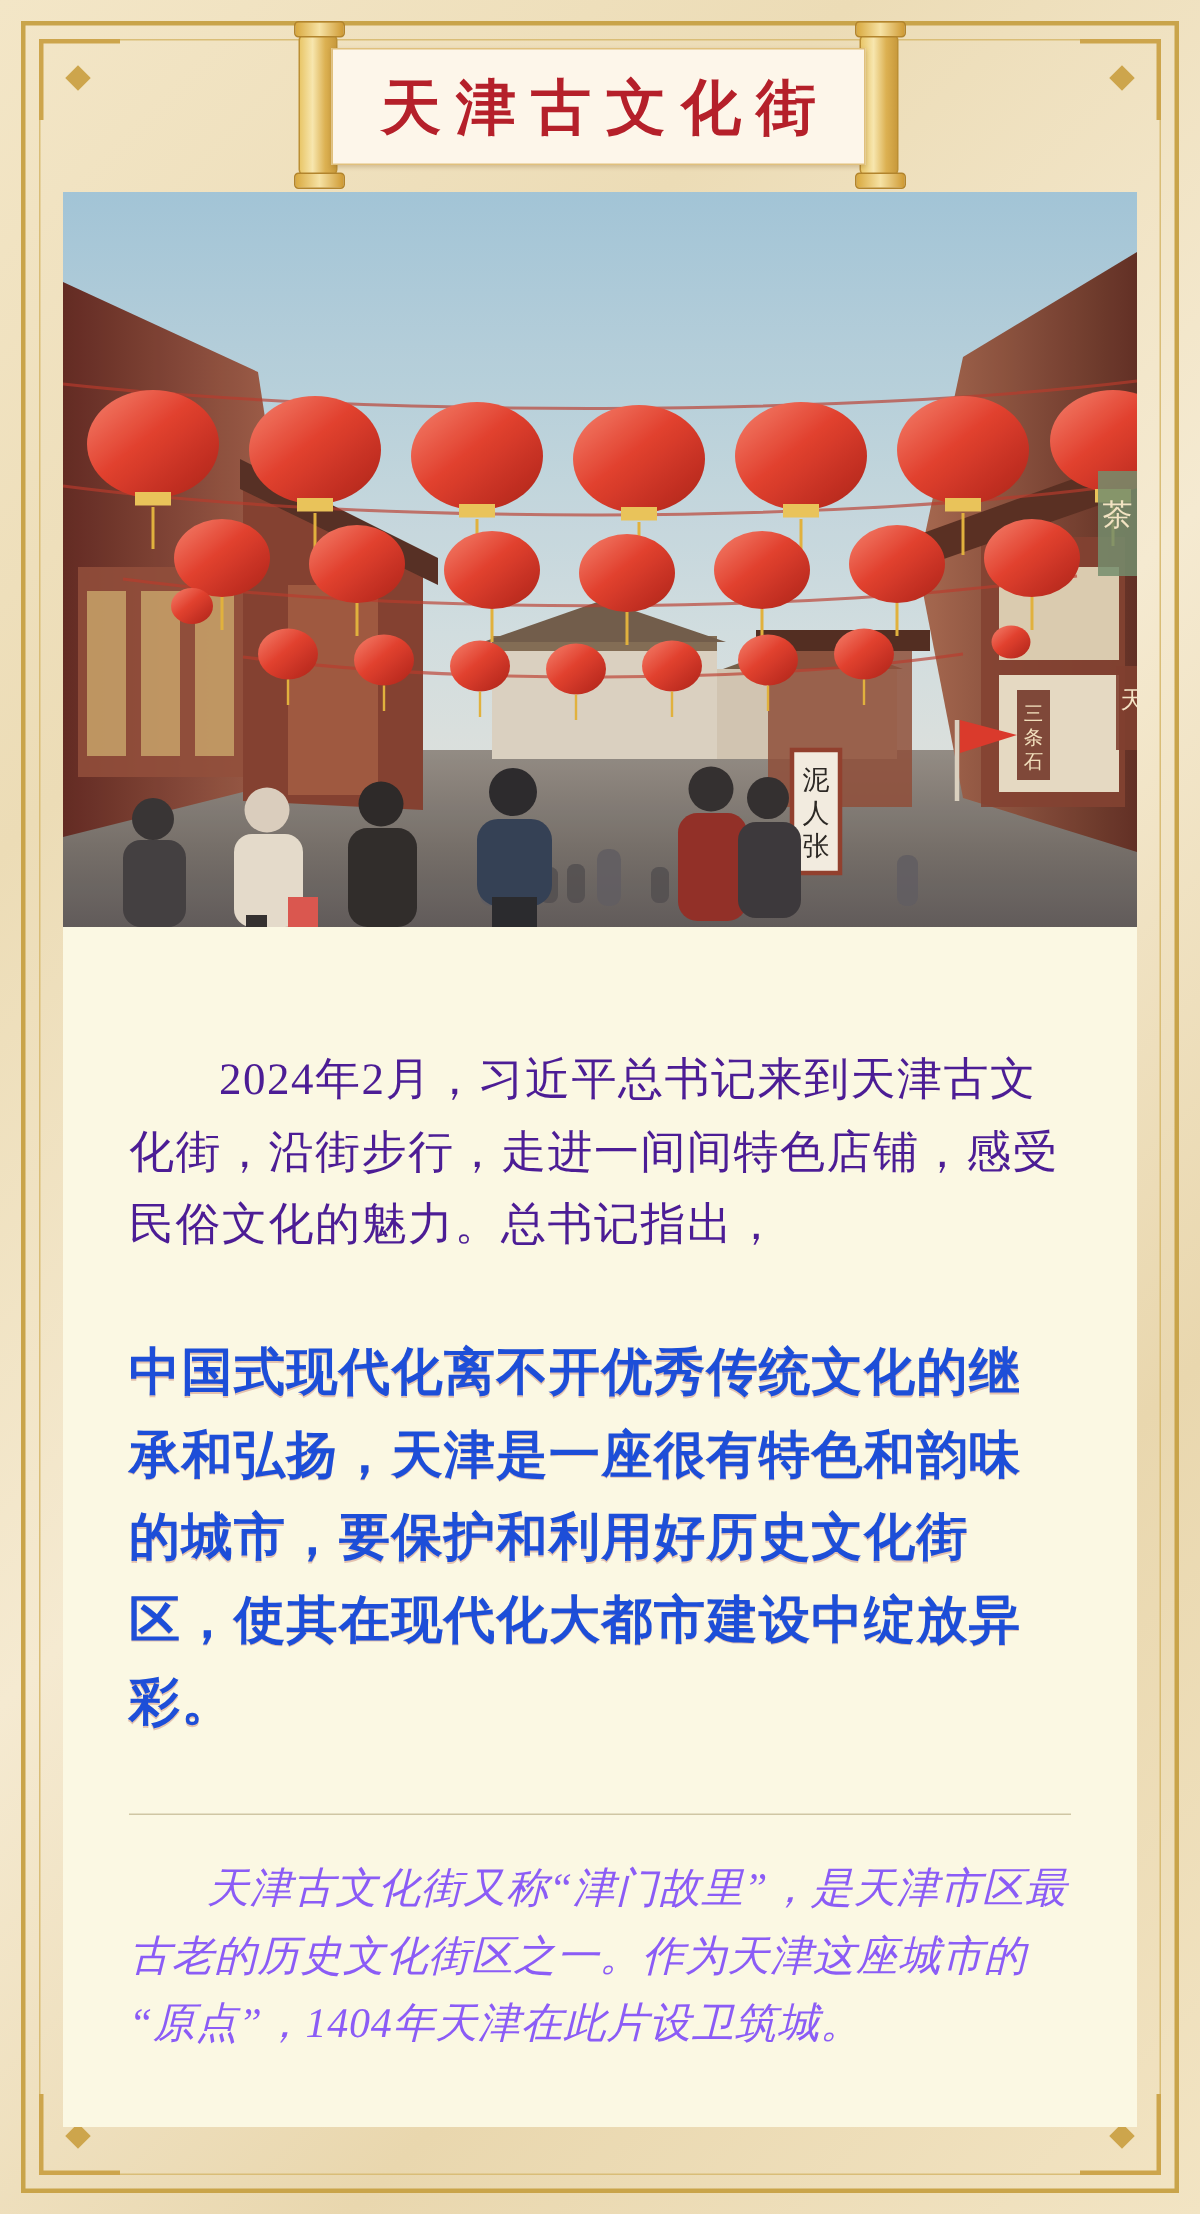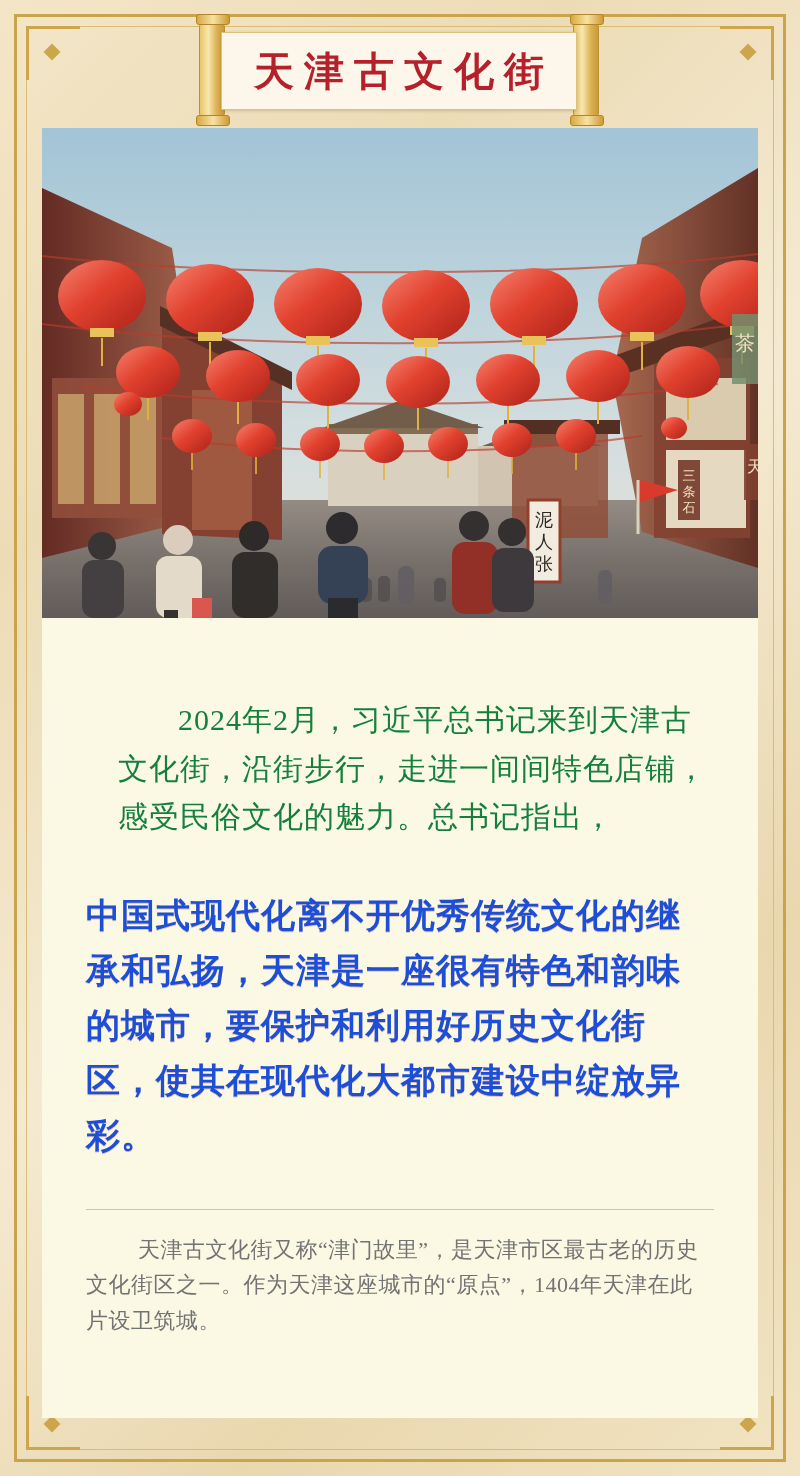--- a/index.html
+++ b/index.html
@@ -134,43 +134,43 @@
     top: 618px;
     width: 716px;
     height: 800px;
     background: #fbf8e3;
     box-sizing: border-box;
     padding: 48px 44px 0 44px;
   }
   .lead {
     font-size: 30px;
     line-height: 1.62;
-    color: #15803d;
+    color: #4c1d95;
     text-indent: 60px;
     letter-spacing: 1px;
-    margin-left: 32px;
   }
   .quote {
     margin-top: 46px;
     font-size: 34px;
     font-weight: bold;
     line-height: 1.62;
     color: #1d4ed8;
     letter-spacing: 1px;
     text-shadow: 0 1px 0 rgba(160,30,20,.25);
   }
   .divider {
     margin: 46px 0 22px 0;
     height: 1px;
     background: #cfc6a4;
   }
   .footnote {
-    font-size: 22px;
+    font-size: 28px;
     line-height: 1.6;
-    color: #737373;
+    color: #8b5cf6;
+    font-style: italic;
     text-indent: 52px;
     letter-spacing: .5px;
   }
 </style>
 </head>
 <body>
 
 <div class="poster">
 
   <div class="frame-outer"></div>

